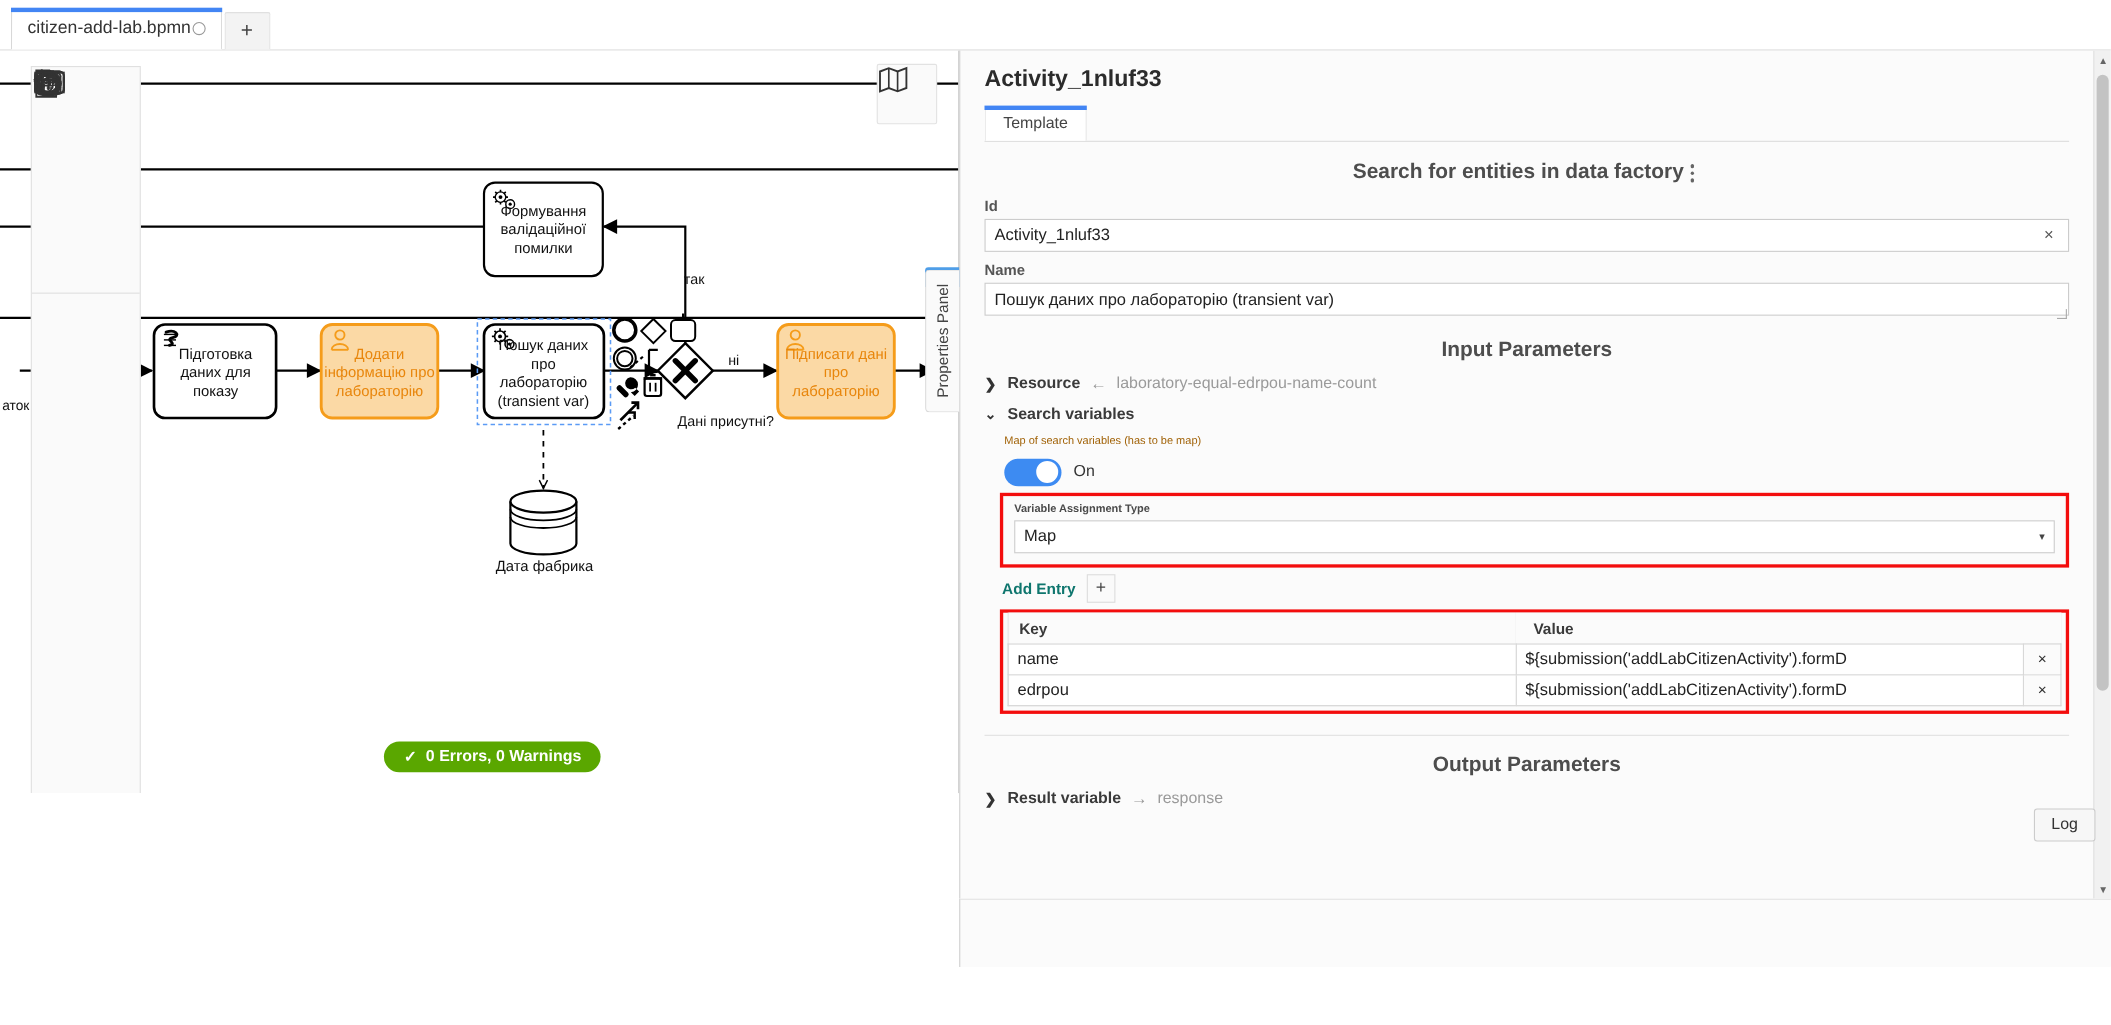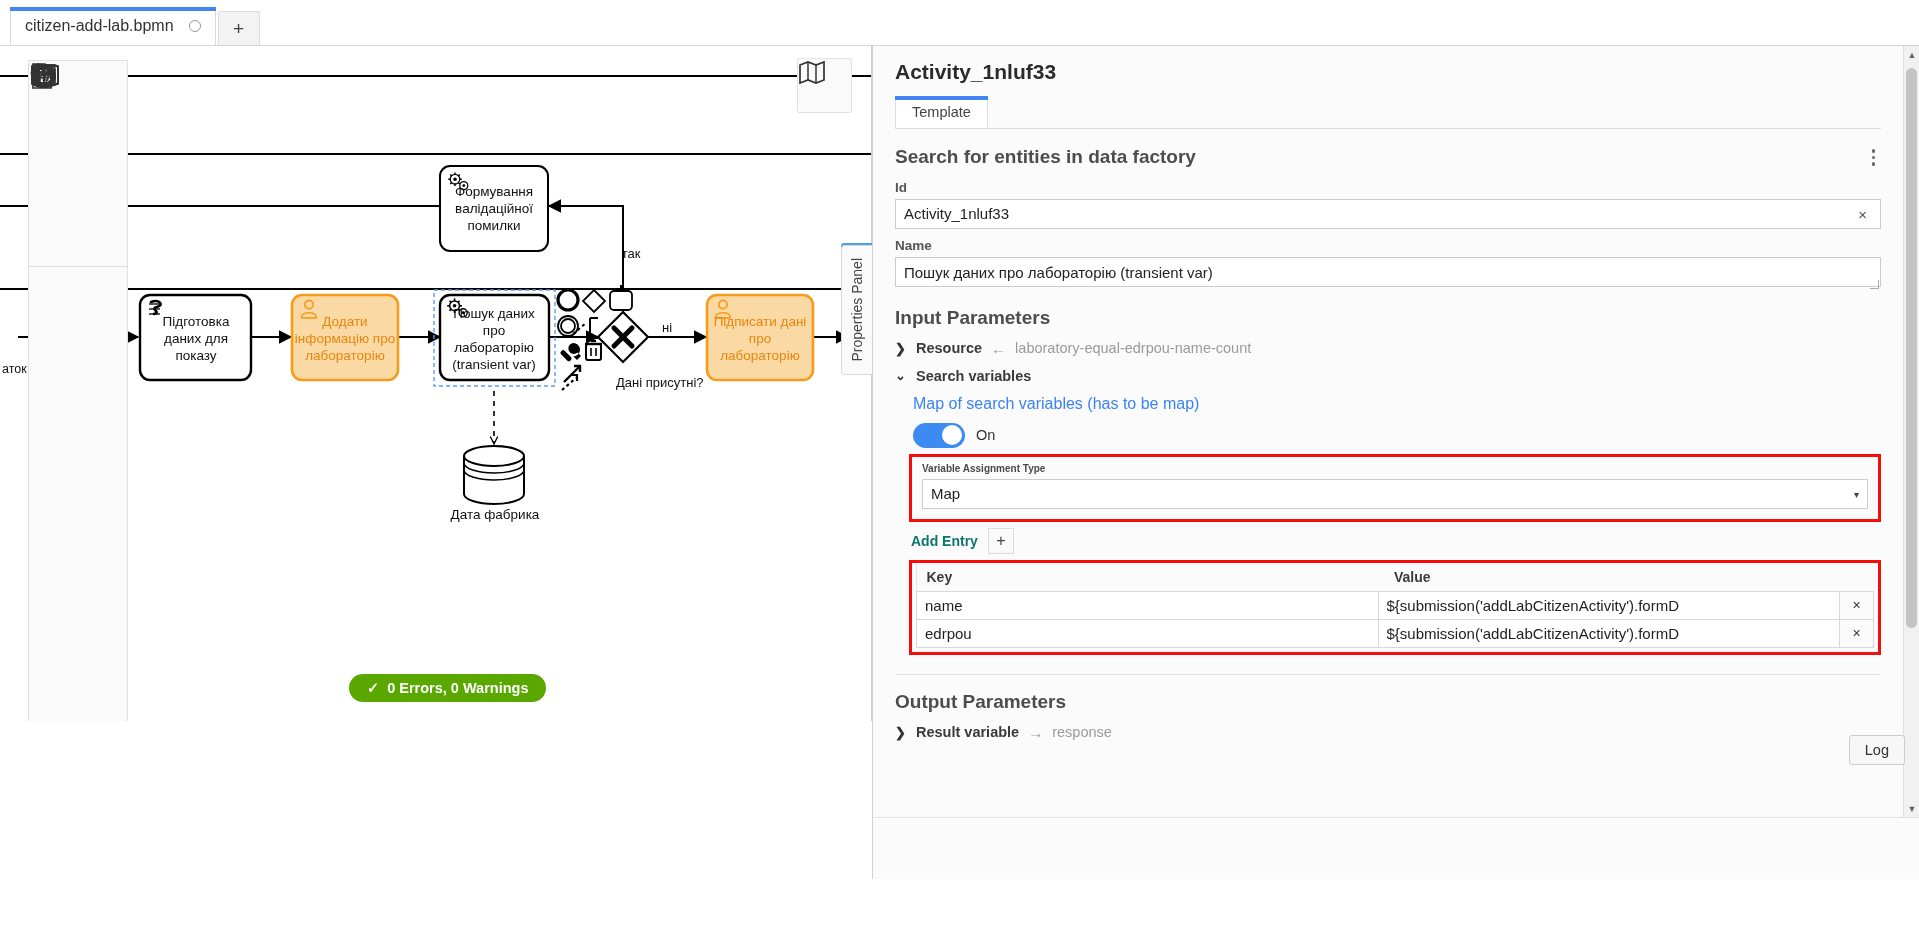--- a/index.html
+++ b/index.html
@@ -14,21 +14,21 @@
   #app { position: relative; width: 1919px; height: 932px; }
 
   
   .tabbar {
     position: absolute; top: 0; left: 0; width: 1919px; height: 46px;
     background: #fff; border-bottom: 1px solid #d5d5d5;
     display: flex; align-items: flex-end;
   }
   .tabbar-inner { display: flex; align-items: flex-end; height: 46px; padding-left: 10px; }
   .ftab {
-    position: relative; height: 38px; display: flex; align-items: center; gap: 15px;
+    position: relative; height: 38px; display: flex; align-items: center; gap: 1px;
     padding: 0 14px; font-size: 16px; color: #333;
     background: #fff; border: 1px solid #d8d8d8; border-bottom: none;
     border-radius: 2px 2px 0 0; cursor: pointer;
   }
   .ftab.active { border-top: none; }
   .ftab.active::before {
     content: ""; position: absolute; left: -1px; right: -1px; top: 0; height: 4px;
     background: #4285f4;
   }
   .ftab .dirty-dot {
@@ -115,21 +115,21 @@
     border-radius: 2px 2px 0 0;
   }
   .ptab.active::before {
     content: ""; position: absolute; left: -1px; right: -1px; top: -1px; height: 4px;
     background: #4285f4;
   }
 
   .sec { padding: 0 22px; }
   .sec-title {
     font-size: 19px; font-weight: bold; color: #4d4d4d;
-    margin: 16px 0 10px 0; display: flex; align-items: center; justify-content: space-between;
+    margin: 16px 0 10px 0; display: flex; align-items: center; justify-content: center;
   }
   .kebab { display: flex; flex-direction: column; gap: 3px; cursor: pointer; padding: 4px 6px; }
   .kebab i { width: 3.5px; height: 3.5px; background: #666; border-radius: 50%; display: block; }
 
   .flabel { font-size: 13.5px; font-weight: bold; color: #555; margin: 9px 0 4px 0; }
   .finput-wrap { position: relative; }
   .finput {
     width: 100%; height: 30px; font-size: 15px; color: #222;
     border: 1px solid #ccc; background: #fff; padding: 0 30px 0 8px;
     font-family: "Liberation Sans", sans-serif;
@@ -150,21 +150,21 @@
   }
 
   .group-row {
     display: flex; align-items: center; gap: 9px; font-size: 14.5px;
     color: #3a3a3a; font-weight: bold; margin: 11px 0; cursor: pointer;
   }
   .chev { font-size: 13px; color: #333; width: 12px; display: inline-block; }
   .arrow-in { color: #999; font-size: 15px; }
   .group-val { color: #9a9a9a; font-weight: normal; font-size: 14.5px; }
 
-  .hint { font-size: 16px; color: #3b82f6; margin: 10px 0 10px 18px; }
+  .hint { font-size: 10px; color: #a16207; margin: 10px 0 10px 18px; }
   .sublabel { font-size: 14px; font-weight: bold; color: #4a4a4a; margin: 8px 0 5px 18px; }
 
   .toggle-row { display: flex; align-items: center; gap: 11px; margin: 0 0 6px 18px; }
   .toggle {
     width: 52px; height: 25px; border-radius: 13px; background: #3d8bf2;
     position: relative; cursor: pointer;
   }
   .toggle .knob {
     position: absolute; right: 3px; top: 2.5px; width: 20px; height: 20px;
     background: #fff; border-radius: 50%;

